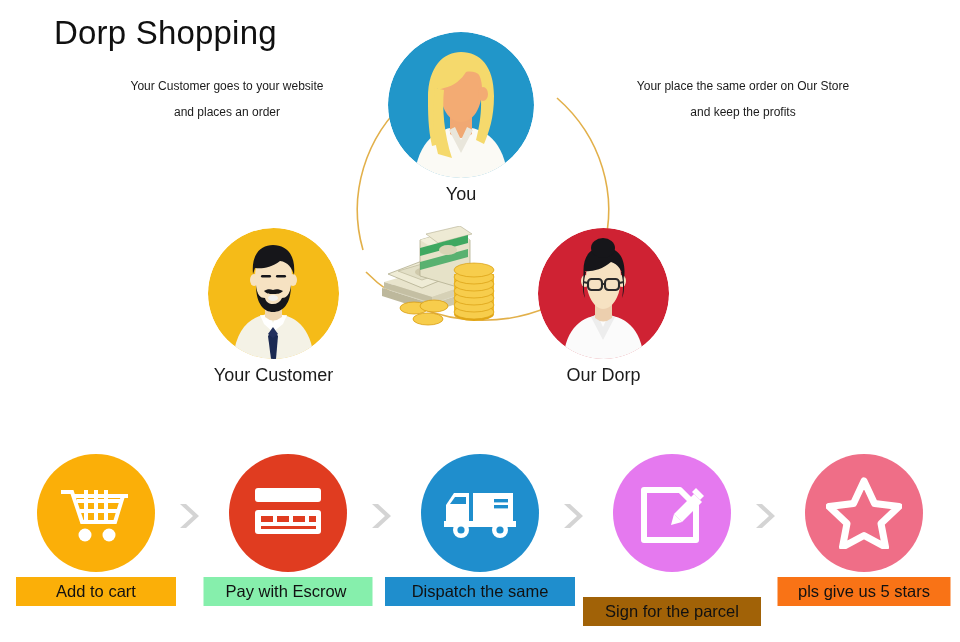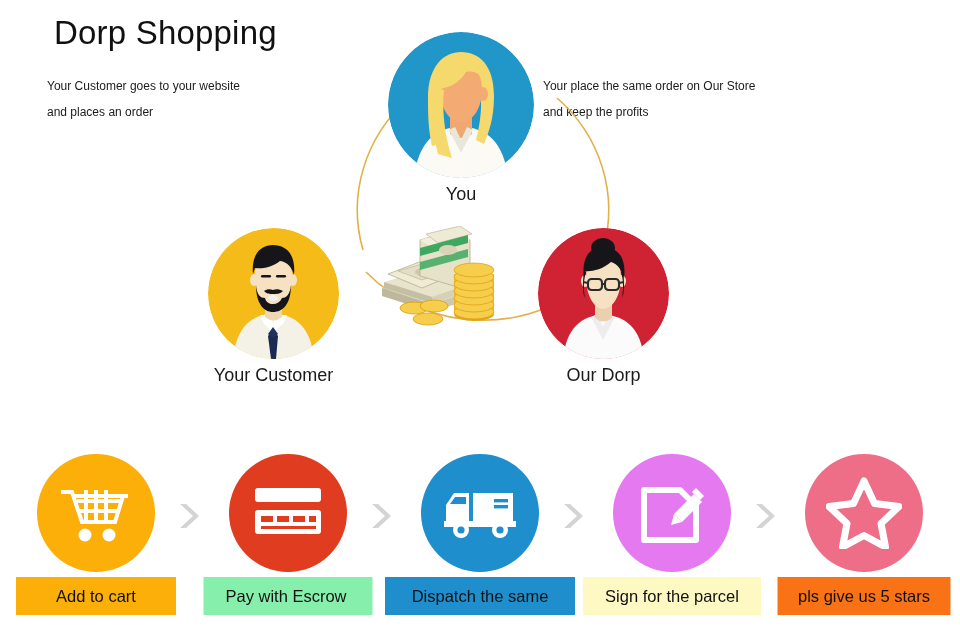--- a/index.html
+++ b/index.html
@@ -114,41 +114,41 @@
     border-radius: 50%;
     display: flex;
     align-items: center;
     justify-content: center;
   }
   .step-bar {
     position: absolute;
     left: 50%;
     transform: translateX(-50%);
     top: 133px;
-    height: 38px;
+    height: 29px;
     display: flex;
     align-items: center;
     justify-content: center;
     color: #111111;
     font-size: 16.5px;
     white-space: nowrap;
     padding: 0 16px;
     box-sizing: border-box;
   }
   .chevron {
     position: absolute;
     top: 57px;
     width: 26px;
     height: 30px;
   }
 </style>
 </head>
 <body>
 
-<div id="canvas" style="background: rgb(255, 255, 255);">
+<div id="canvas" style="background: rgb(255, 255, 255); text-align: center;">
 
   <div class="title">Dorp Shopping</div>
 
   <div class="caption caption-left">Your Customer goes to your website
 and places an order</div>
   <div class="caption caption-right">Your place the same order on Our Store
 and keep the profits</div>
 
   <div class="arc-wrap">
     <svg width="384" height="310" viewBox="0 0 384 310">
@@ -384,21 +384,21 @@
       <div class="step-circle" style="background: rgb(229, 121, 239);">
         <svg width="68" height="66" viewBox="0 0 68 66">
 
           <path d="M6 10 H42 L58 26 V60 H6 Z" fill="none" stroke="#ffffff" stroke-width="6" stroke-linejoin="round"></path>
 
           <path d="M36 34 L56 14 L64 22 L44 42 Z" fill="#ffffff"></path>
           <path d="M36 34 L44 42 L33 45 Z" fill="#ffffff"></path>
           <path d="M54 12 L58 8 L66 16 L62 20 Z" fill="#ffffff"></path>
         </svg>
       </div>
-      <div class="step-bar" style="background: #fef9c3; width: 178px;">
+      <div class="step-bar" style="background: #a16207; width: 178px; margin-top: 20px;">
         <span>Sign for the parcel</span>
       </div>
     </div>
 
     <div class="chevron" style="left:752px;">
       <svg width="26" height="30" viewBox="0 0 26 30">
           <path d="M4 3 L17 15 L4 27 L10 27 L23 15 L10 3 Z" fill="#d4d4d4"></path>
         </svg>
     </div>
 

